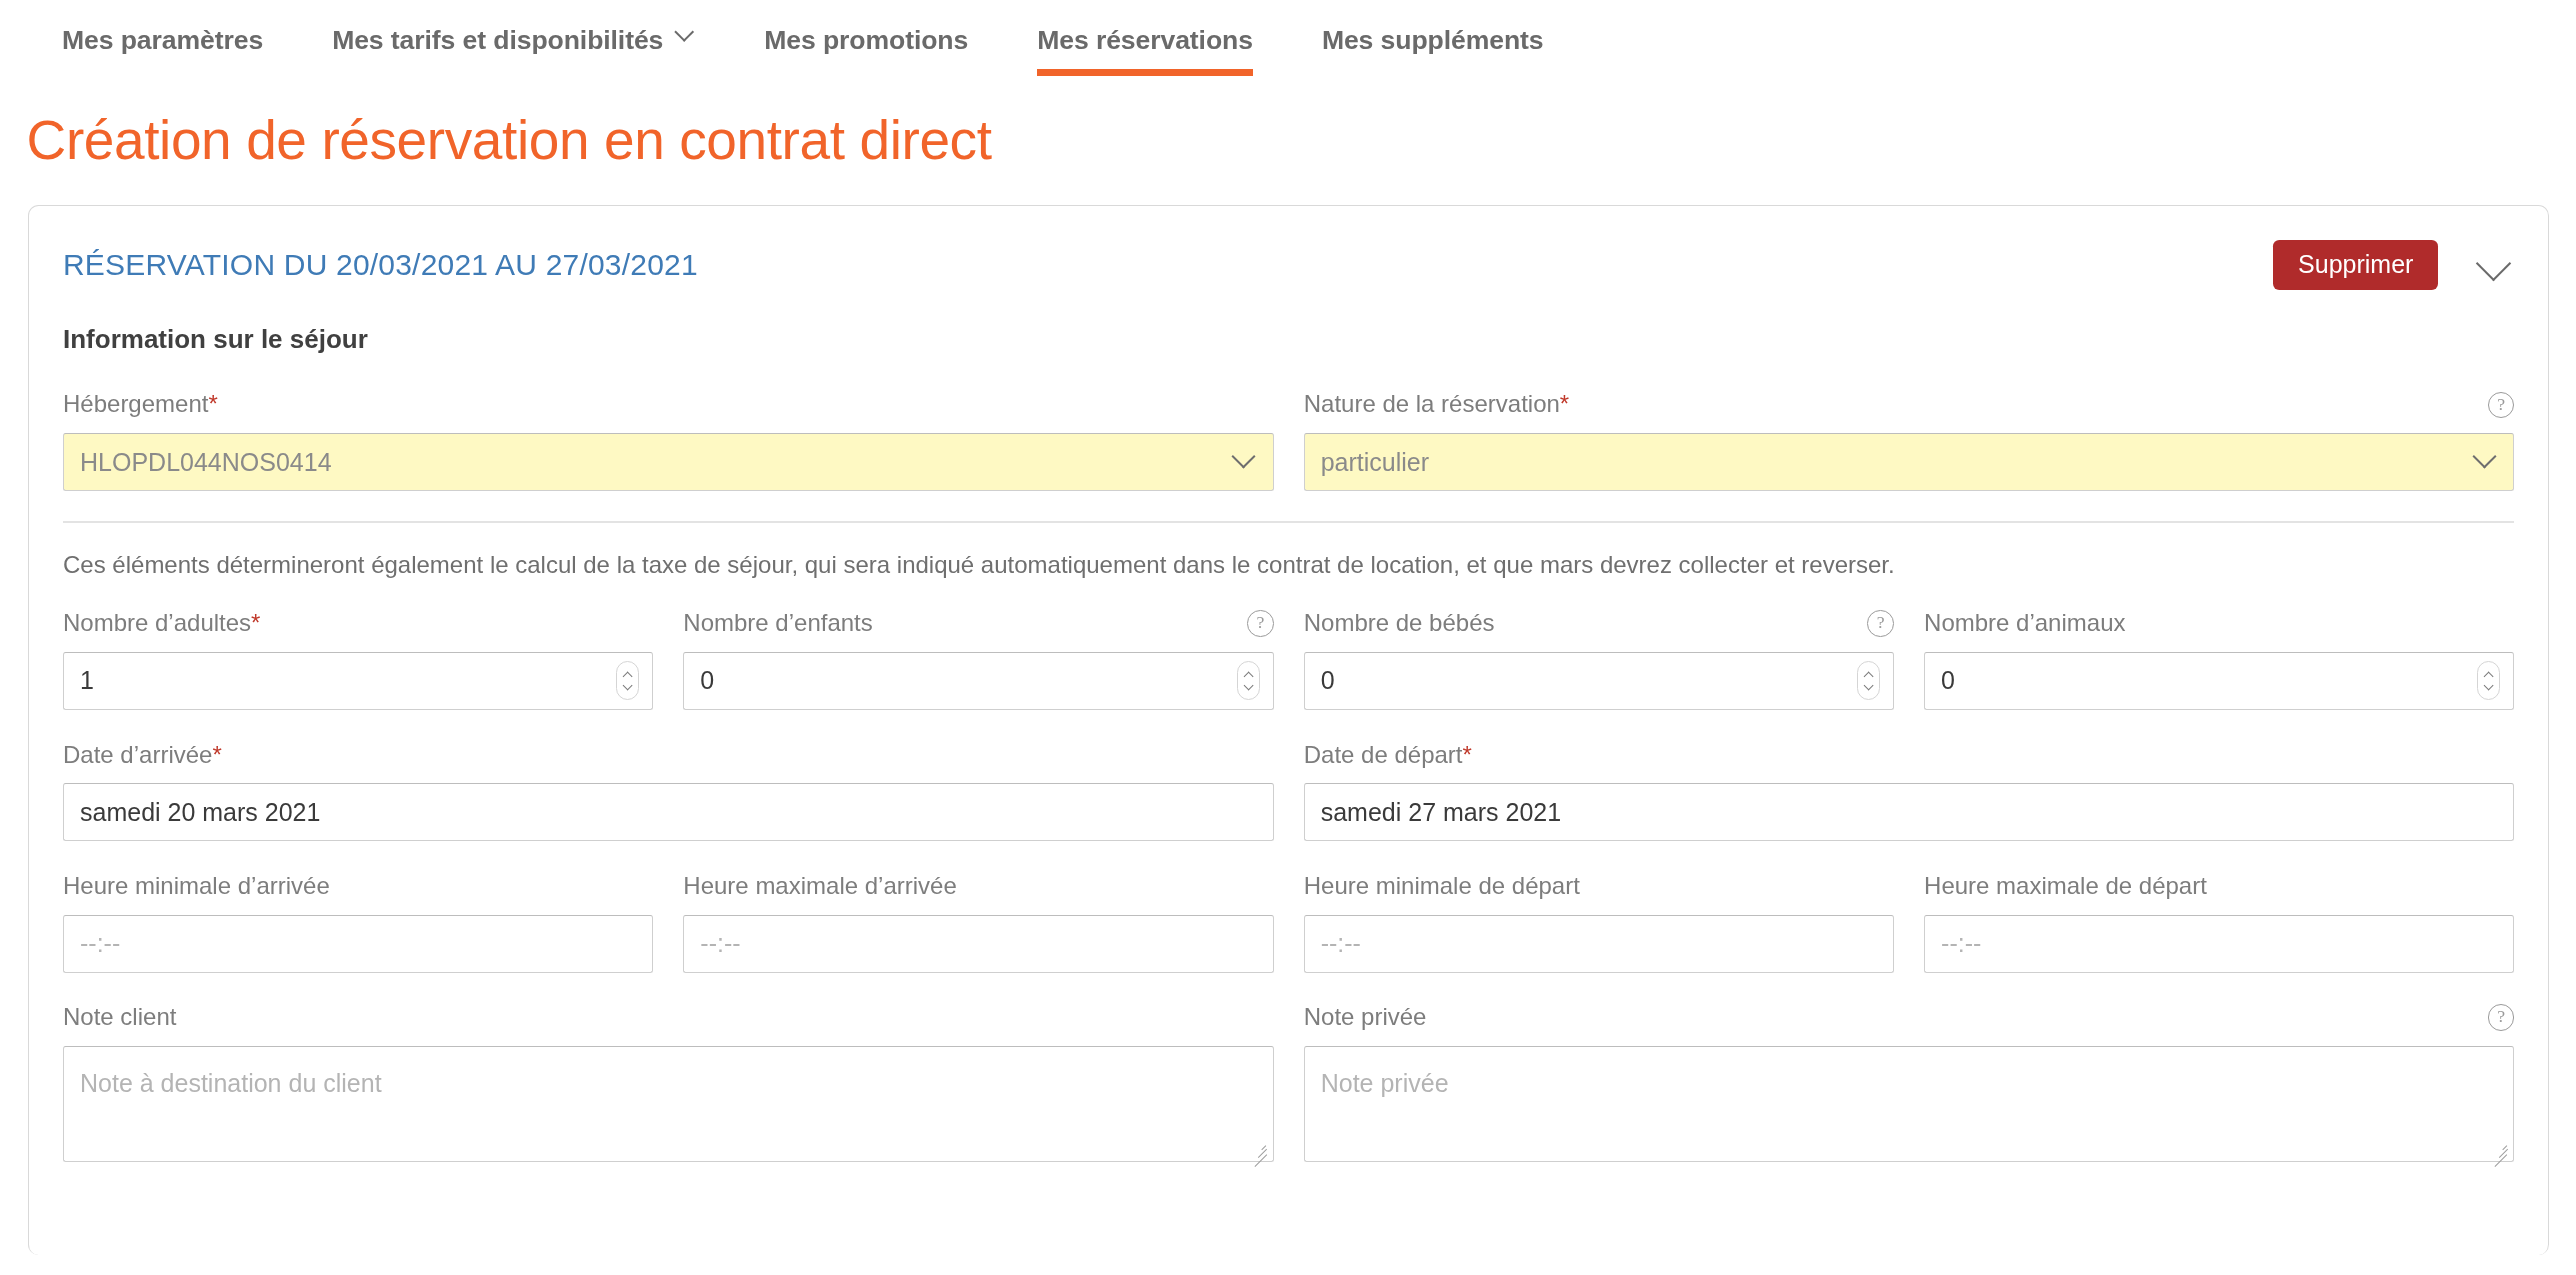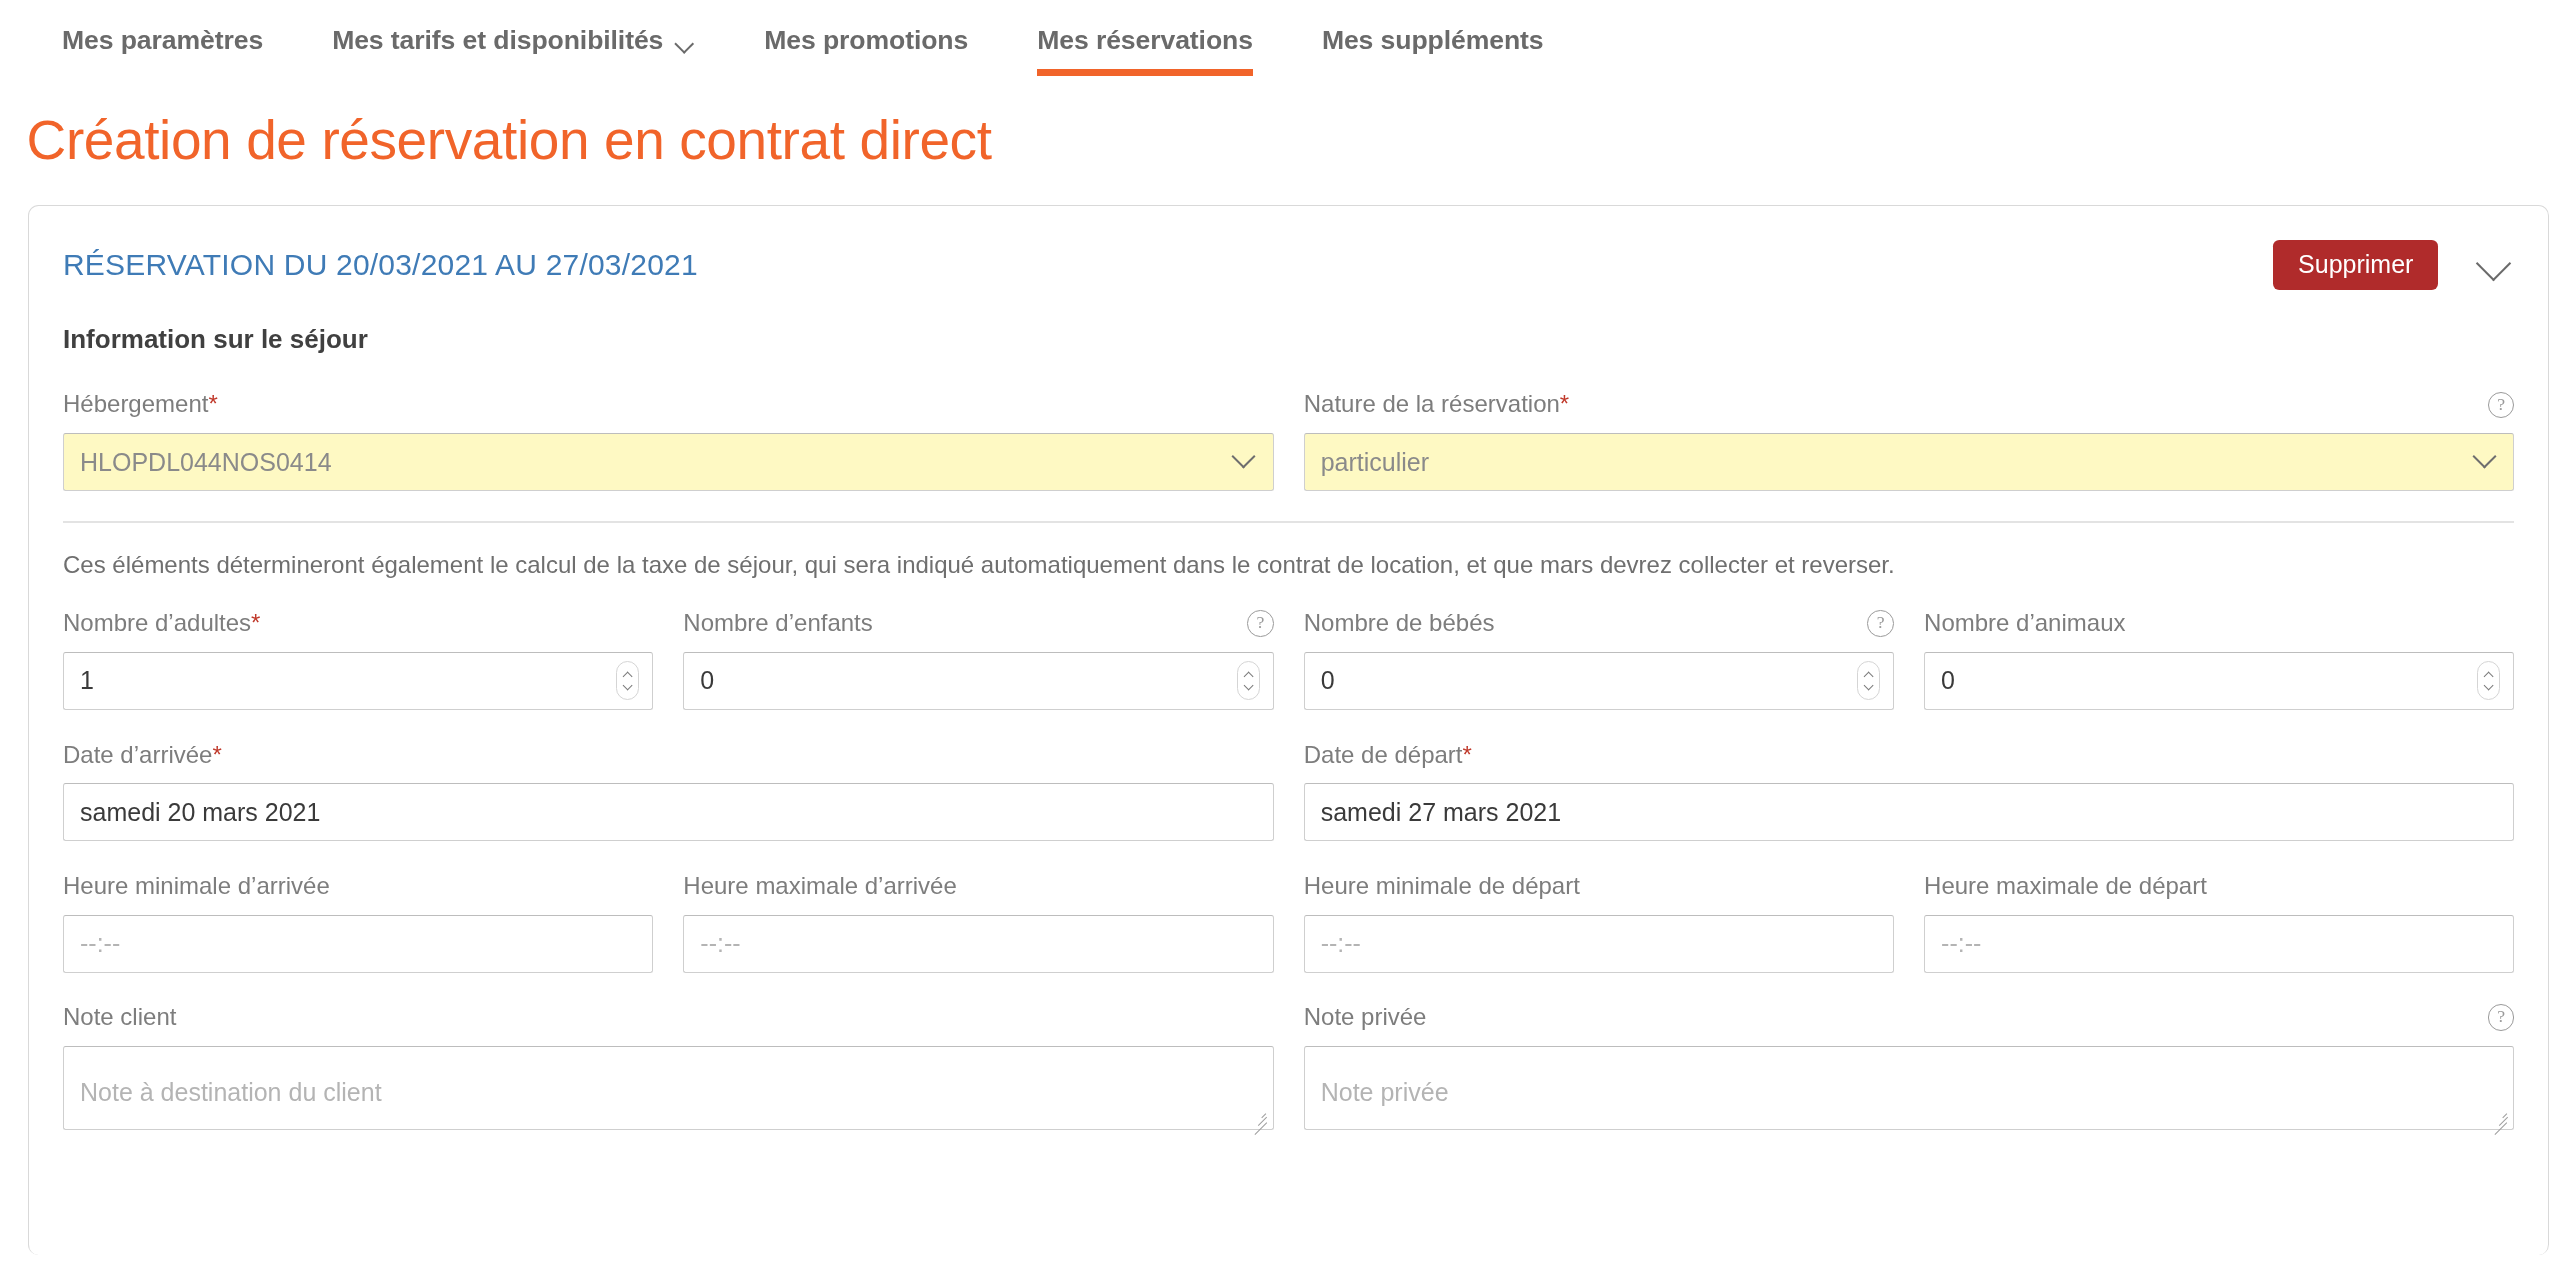--- a/index.html
+++ b/index.html
@@ -22,21 +22,21 @@
   .nav {
     display: flex;
     align-items: flex-start;
     padding: 25px 0 0 62px;
     gap: 0;
     height: 97px;
   }
   .nav-item {
     position: relative;
     display: flex;
-    align-items: flex-end;
+    align-items: flex-start;
     gap: 12.4px;
     font-size: 26.6px;
     font-weight: bold;
     color: #6a6a6a;
     padding: 0 0 19.5px 0;
     margin-right: 69px;
     cursor: pointer;
     white-space: nowrap;
     letter-spacing: -0.1px;
   }
@@ -255,22 +255,22 @@
   }
   .helper-text {
     font-size: 24px;
     color: #6f6f6f;
     margin-bottom: 28px;
     line-height: 1.3;
   }
 
   .ta-wrap { position: relative; }
   textarea.control {
-    height: 84px;
-    padding-top: 29px;
+    height: 116px;
+    padding-top: 20px;
     resize: none;
     line-height: 1.3;
   }
   .resize-grip {
     position: absolute;
     right: 5.3px; bottom: 6.2px;
     width: 19.5px; height: 19.5px;
     pointer-events: none;
   }
   .resize-grip span {

